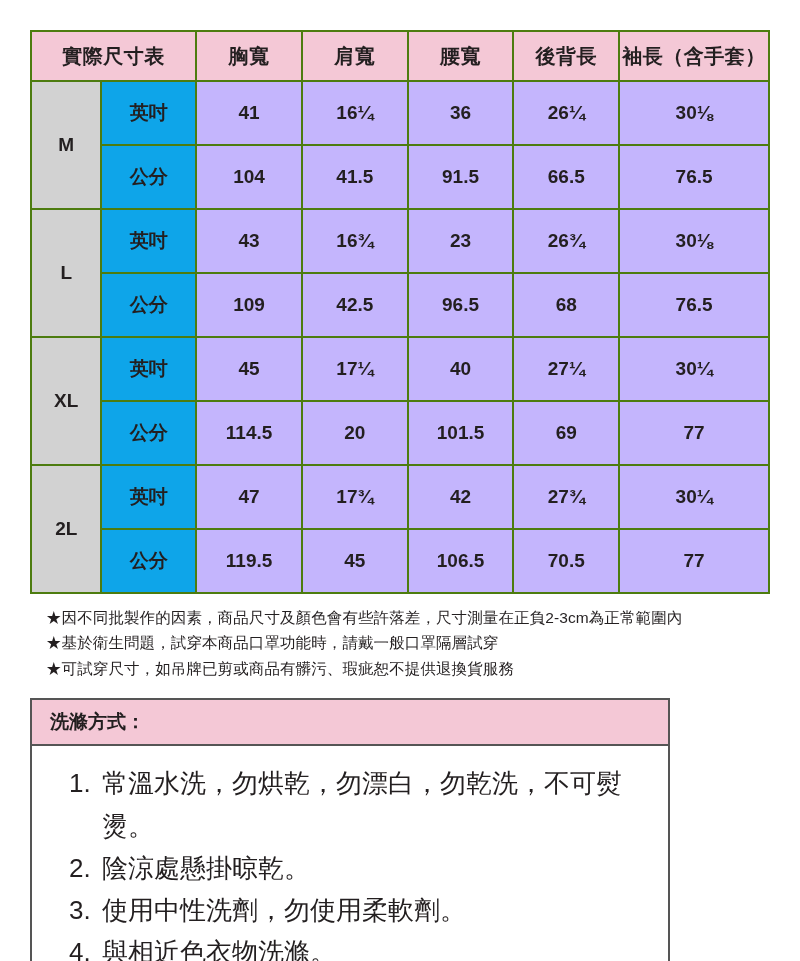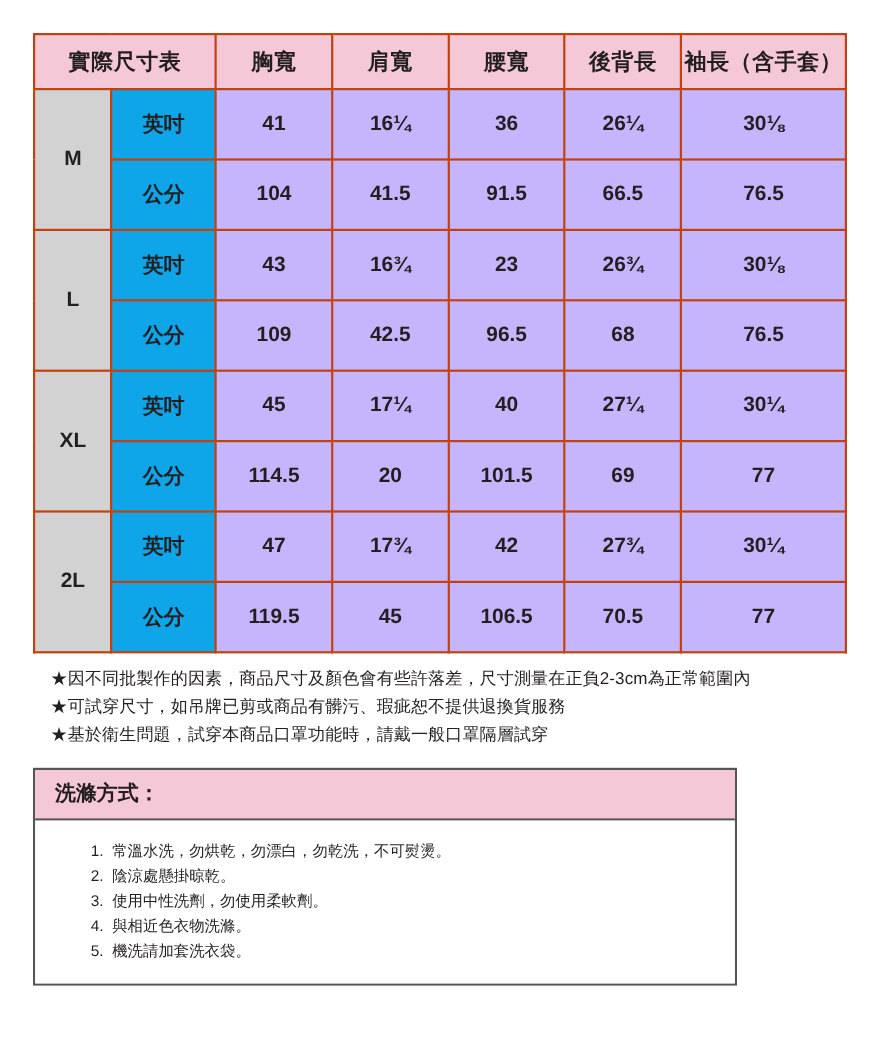--- a/index.html
+++ b/index.html
@@ -23,21 +23,21 @@
   }
 
   
   table.size-table {
     width: 740px;
     border-collapse: collapse;
     table-layout: fixed;
   }
   table.size-table th,
   table.size-table td {
-    border: 2px solid #c2410c;
+    border: 2px solid #4d7c0f;
     text-align: center;
     vertical-align: middle;
     font-size: 19px;
     font-weight: bold;
     padding: 0;
   }
   table.size-table thead th {
     background: #f4c8d6;
     height: 48px;
     font-size: 20px;
@@ -100,21 +100,21 @@
   .wash-body {
     padding: 16px 18px 18px 18px;
     background: #ffffff;
   }
   .wash-body ol {
     margin: 0;
     padding-left: 48px;
     list-style: decimal;
   }
   .wash-body li {
-    font-size: 14px;
+    font-size: 26px;
     line-height: 1.62;
     padding-left: 4px;
   }
 </style>
 </head>
 <body>
 
 <div class="page">
 
   <table class="size-table">
@@ -208,22 +208,22 @@
         <td class="value-cell">45</td>
         <td class="value-cell">106.5</td>
         <td class="value-cell">70.5</td>
         <td class="value-cell">77</td>
       </tr>
     </tbody>
   </table>
 
   <div class="notes">
     <p>★因不同批製作的因素，商品尺寸及顏色會有些許落差，尺寸測量在正負2-3cm為正常範圍內</p>
+    <p>★基於衛生問題，試穿本商品口罩功能時，請戴一般口罩隔層試穿</p>
     <p>★可試穿尺寸，如吊牌已剪或商品有髒污、瑕疵恕不提供退換貨服務</p>
-    <p>★基於衛生問題，試穿本商品口罩功能時，請戴一般口罩隔層試穿</p>
   </div>
 
   <div class="wash-box">
     <div class="wash-header">洗滌方式：</div>
     <div class="wash-body">
       <ol>
         <li>常溫水洗，勿烘乾，勿漂白，勿乾洗，不可熨燙。</li>
         <li>陰涼處懸掛晾乾。</li>
         <li>使用中性洗劑，勿使用柔軟劑。</li>
         <li>與相近色衣物洗滌。</li>

